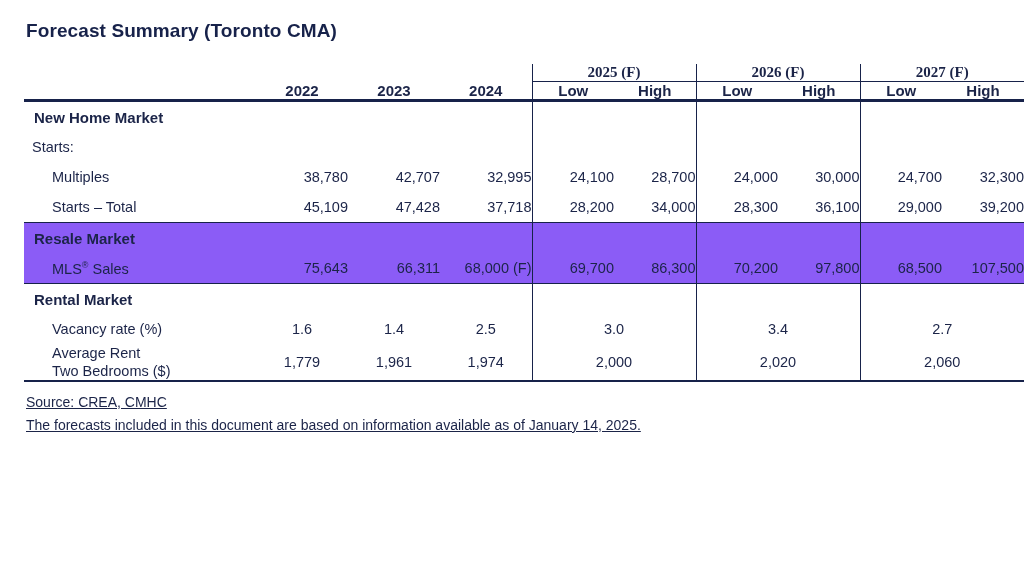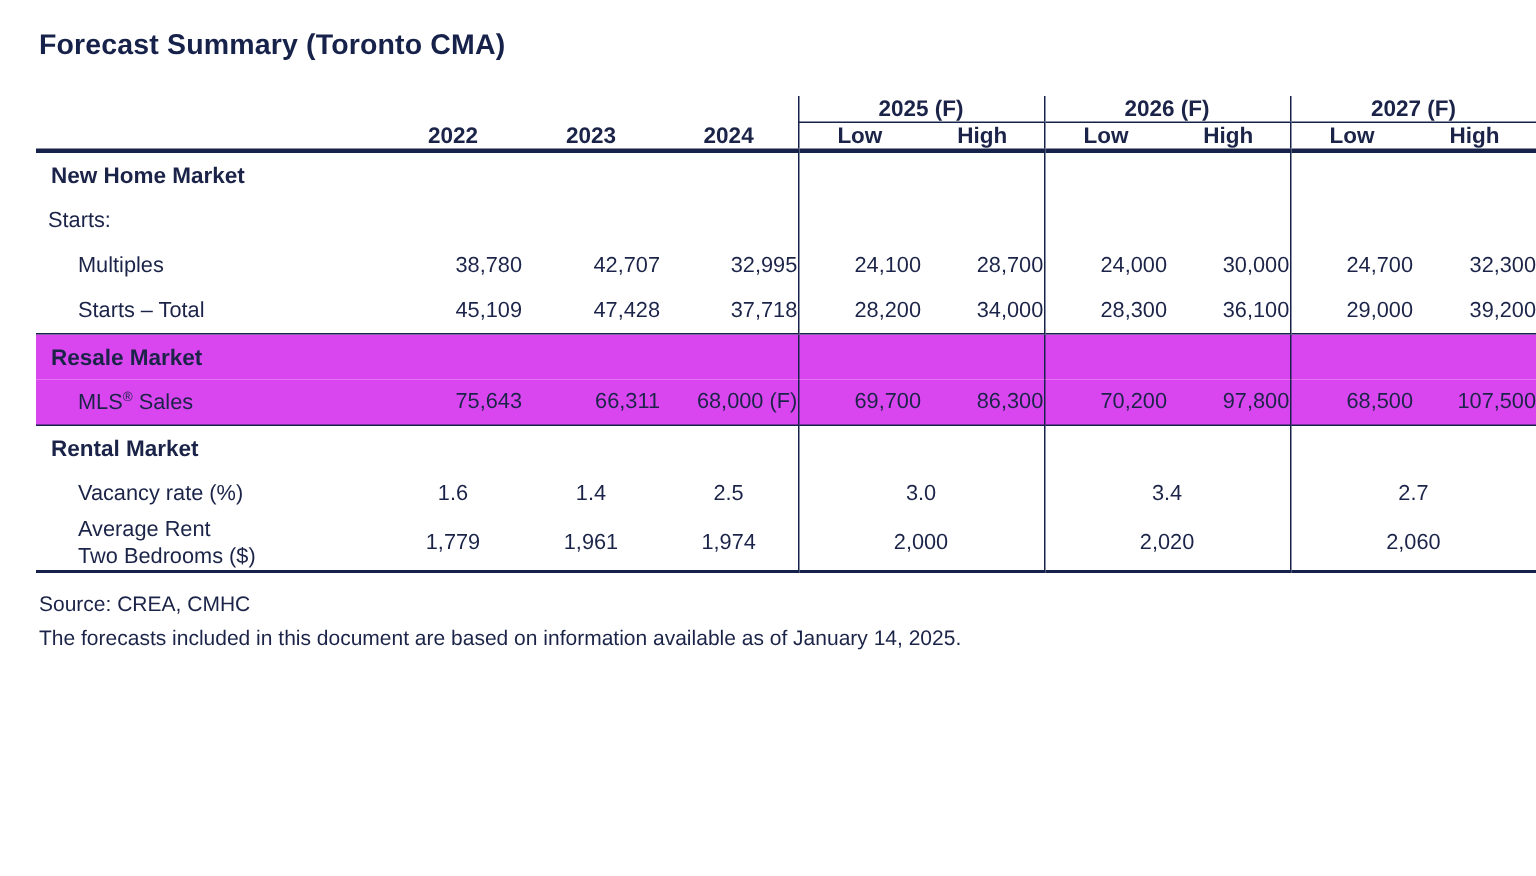--- a/index.html
+++ b/index.html
@@ -43,20 +43,21 @@
   col.c-label { width: 232px; }
   col.c-yr    { width: 92px; }
   col.c-f     { width: 82px; }
 
   .hdr-year {
     text-align: center;
     font-weight: bold;
     font-size: 15px;
     padding-bottom: 4px;
     padding-top: 2px;
+    font-family: Liberation Serif, serif;
   }
   .hdr-sub {
     text-align: center;
     font-weight: bold;
     font-size: 15px;
     padding-bottom: 7px;
     padding-top: 3px;
   }
   .hdr-yearnum {
     text-align: center;
@@ -88,30 +89,30 @@
   td.num {
     text-align: right;
     padding-right: 10px;
   }
   td.num.ctr {
     text-align: center;
     padding-right: 0;
   }
   tr.dataRow td { height: 30px; }
   tr.sectRow td { height: 30px; }
-  tr.shade td { background: #d946ef; }
+  tr.shade td { background: #8b5cf6; }
 
   .footer {
     margin-top: 10px;
     font-size: 14px;
     color: #1b2448;
     line-height: 1.55;
     padding-left: 2px;
   }
-  .footer div { margin-bottom: 1px; }
+  .footer div { margin-bottom: 1px; text-decoration: underline; }
   sup { font-size: 9px; vertical-align: super; }
 </style>
 </head>
 <body>
 
 <div class="page">
 
   <div class="title">Forecast Summary (Toronto CMA)</div>
 
   <table class="fc">

